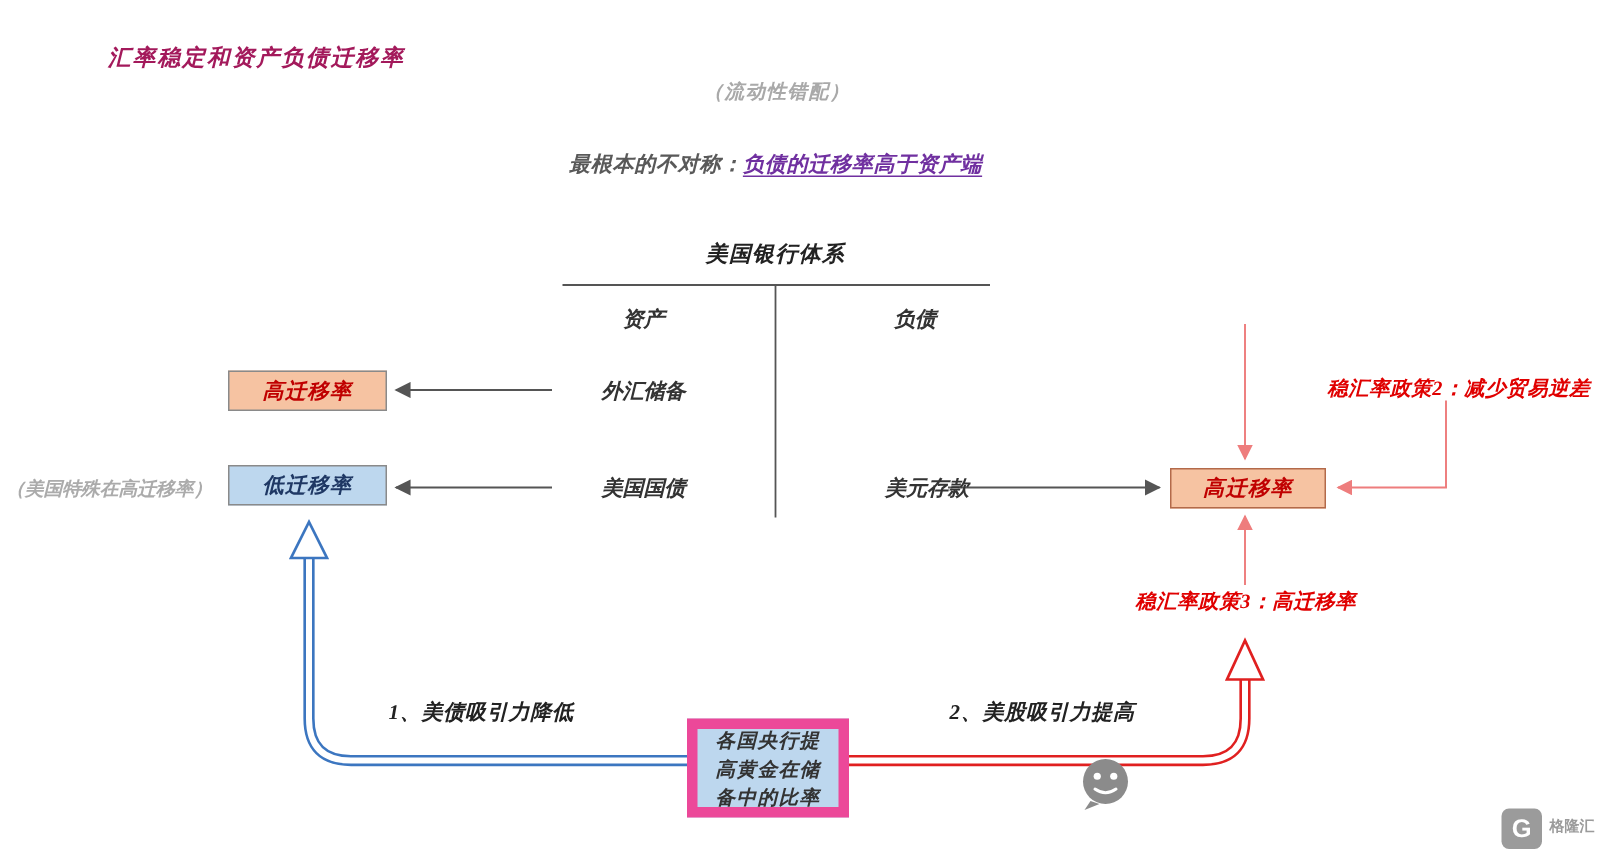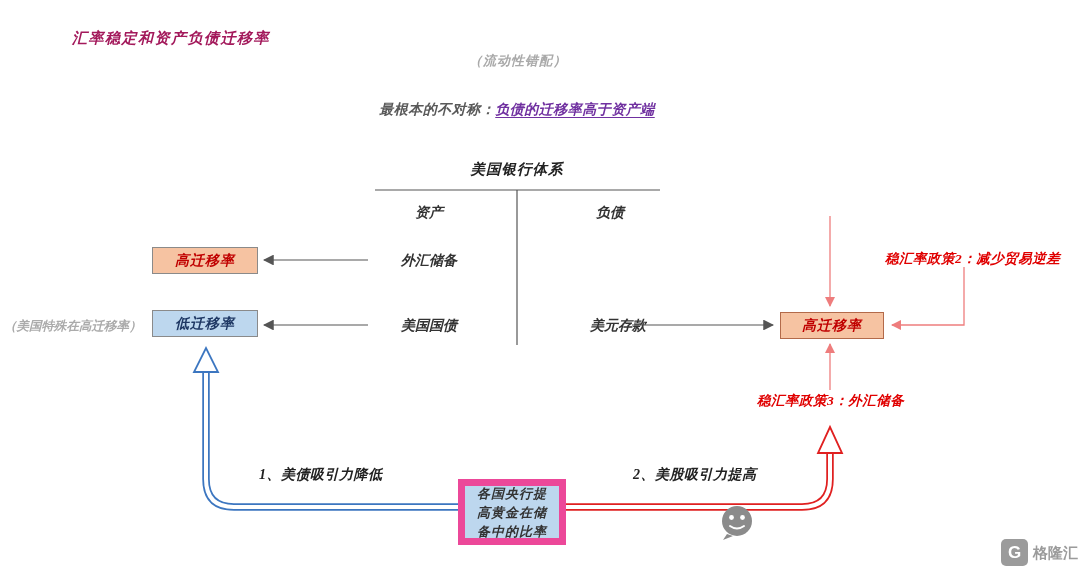--- a/index.html
+++ b/index.html
@@ -51,21 +51,21 @@
 
   .lbl{font-size:14px;font-weight:bold;font-style:italic;color:#222;letter-spacing:.5px;}
   .lbl1{left:259px;top:466px;}
   .lbl2{left:633px;top:466px;}
 
   .wechat-text{left:763px;top:504px;font-size:27px;font-weight:bold;color:#7e7e7e;
                font-family:"Liberation Sans",sans-serif;letter-spacing:1px;}
   .glh-icon{left:1001px;top:539px;width:27px;height:27px;background:#9b9b9b;border-radius:5px;
             color:#fff;display:flex;align-items:center;justify-content:center;font-size:17px;
             font-weight:bold;font-family:"Liberation Sans",sans-serif;}
-  .glh-text{left:1033px;top:544px;font-size:15px;font-weight:bold;color:#9b9b9b;
+  .glh-text{left:1033px;top:544px;font-size:10px;font-weight:bold;color:#9b9b9b;
             font-family:"Liberation Sans",sans-serif;}
 </style>
 </head>
 <body>
 
 <div class="stage">
 
   <svg class="connectors" width="1080" height="570" viewBox="0 0 1080 570">
     <defs>
       <marker id="mB" viewBox="0 0 10 10" refX="9" refY="5" markerWidth="9" markerHeight="9" orient="auto">
@@ -122,21 +122,21 @@
   <div class="abs item fx">外汇储备</div>
   <div class="abs item bond">美国国债</div>
   <div class="abs item dep">美元存款</div>
 
   <div class="abs box box-high-left">高迁移率</div>
   <div class="abs box box-low">低迁移率</div>
   <div class="abs note note-left">（美国特殊在高迁移率）</div>
 
   <div class="abs policy p2">稳汇率政策2：减少贸易逆差</div>
   <div class="abs box box-high-right">高迁移率</div>
-  <div class="abs policy p3">稳汇率政策3：外汇储备</div>
+  <div class="abs policy p3">稳汇率政策3：高迁移率</div>
 
   <div class="abs box box-gold">
     <div class="wrap">各国央行提高黄金在储备中的比率</div>
   </div>
   <div class="abs lbl lbl1">1、美债吸引力降低</div>
   <div class="abs lbl lbl2">2、美股吸引力提高</div>
 
   <div class="abs glh-icon">
     <span>G</span>
   </div>

